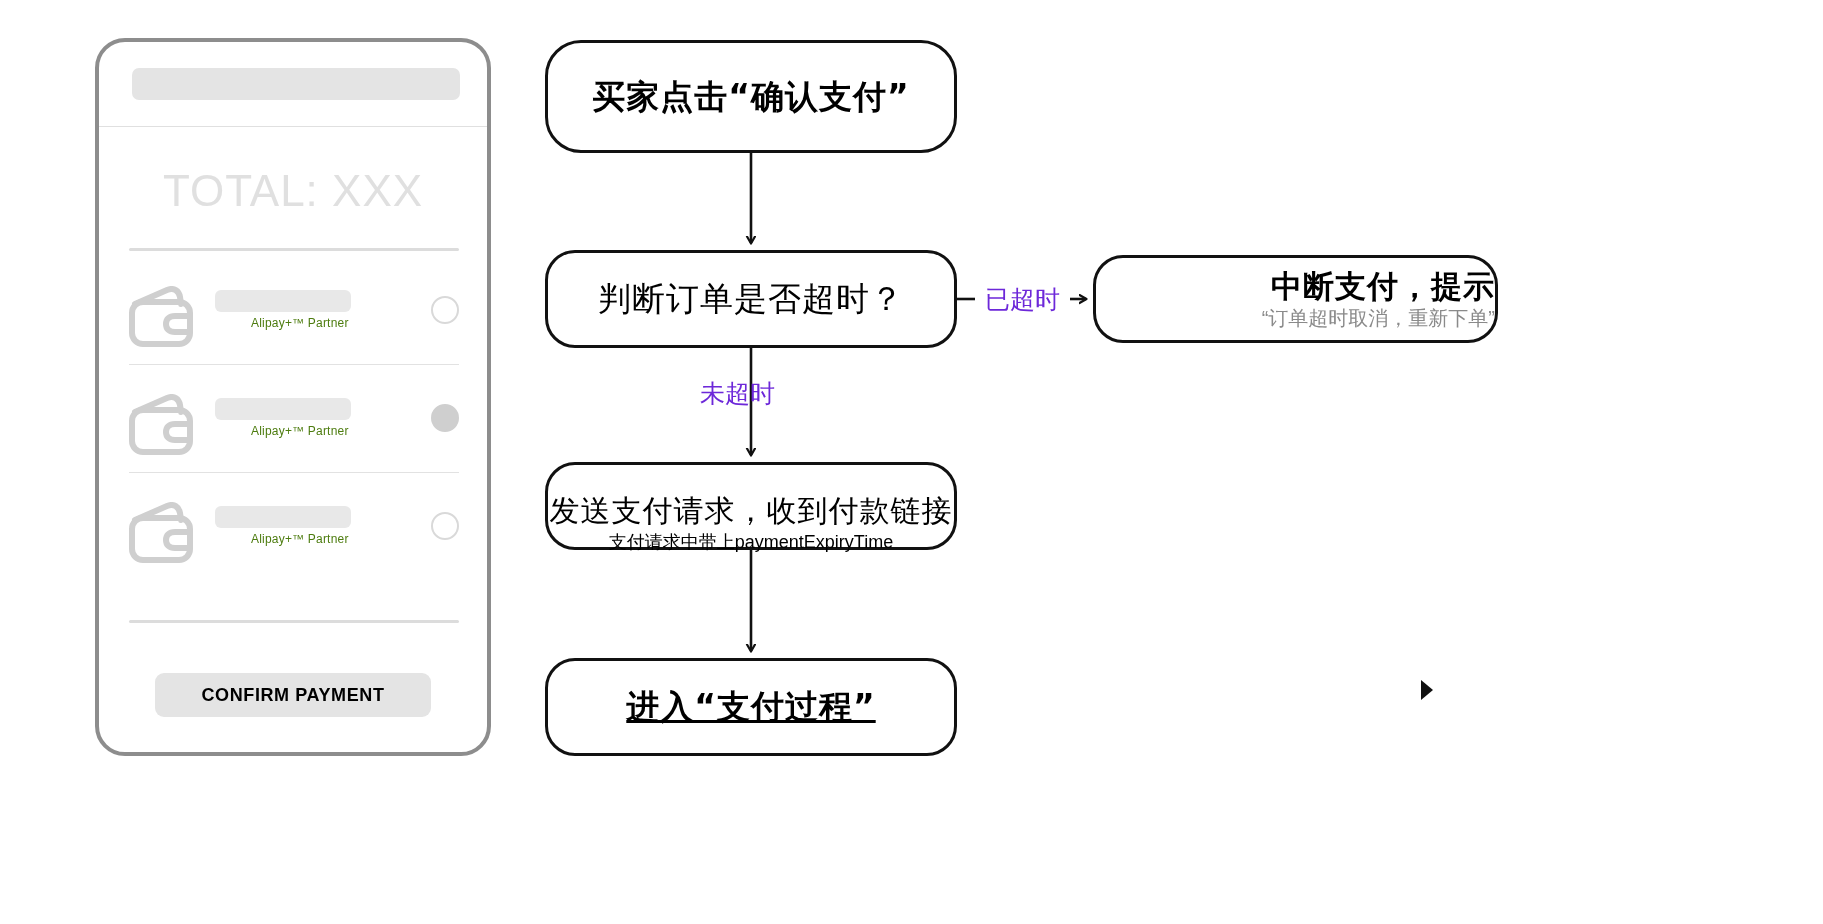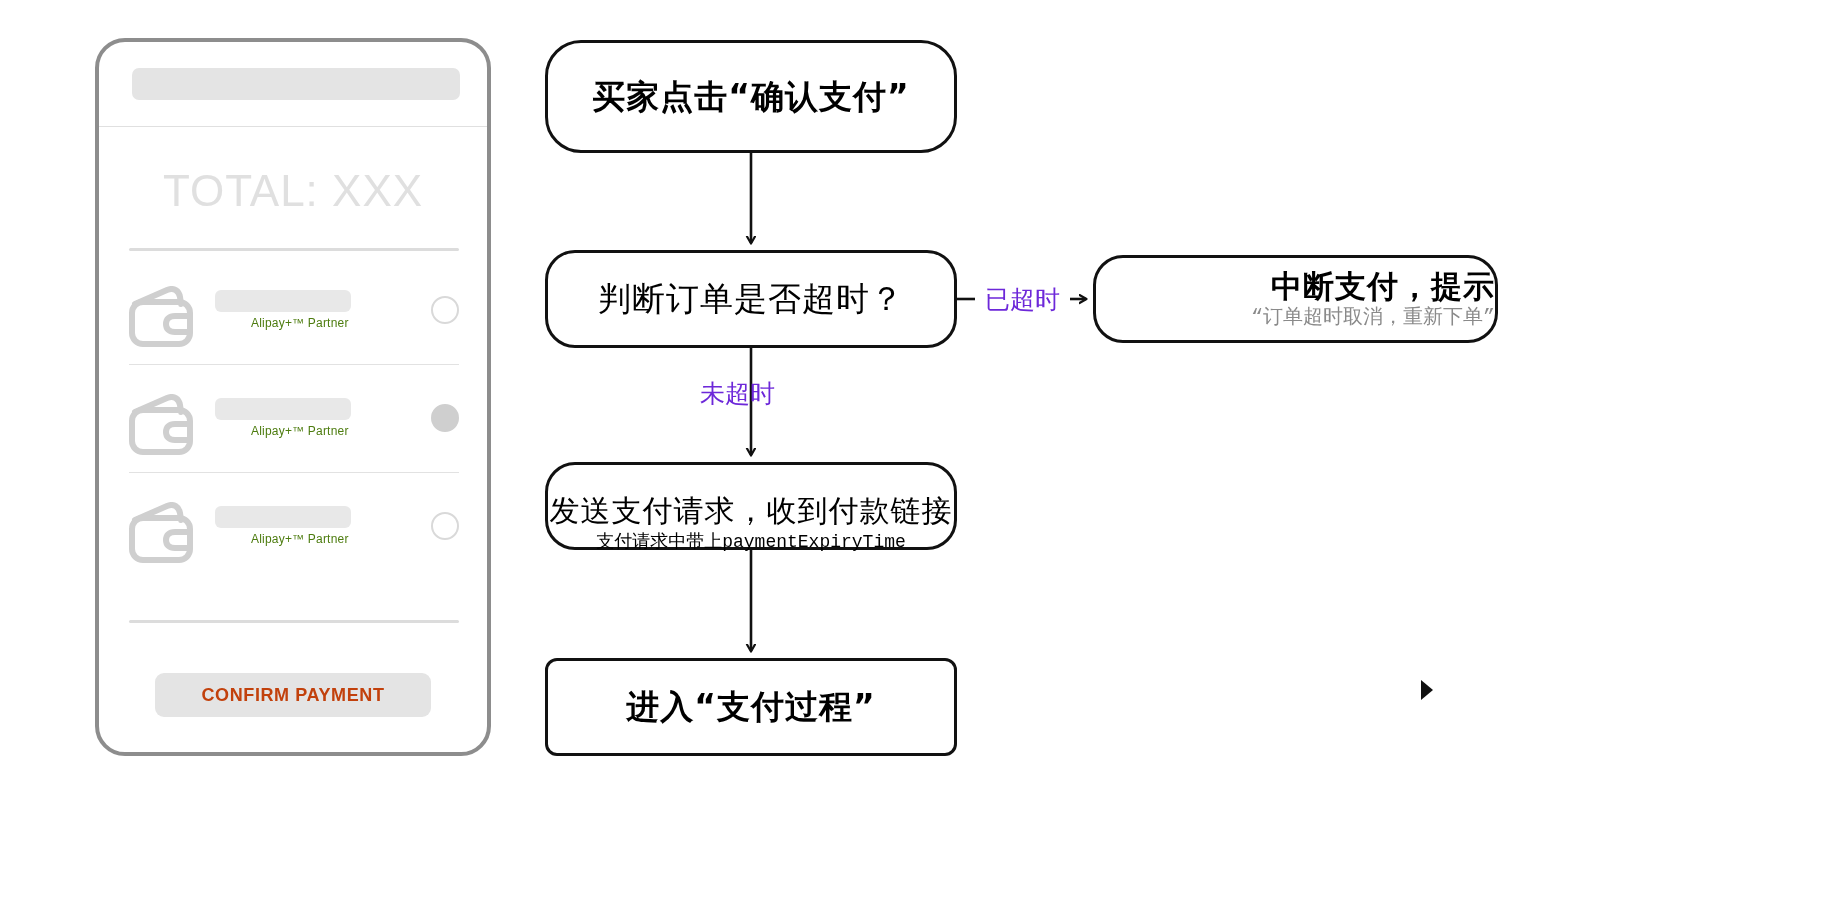--- a/index.html
+++ b/index.html
@@ -56,45 +56,45 @@
   }
   .radio{
     position:absolute;right:4px;top:24px;width:28px;height:28px;border-radius:50%;
     border:2px solid #d9d9d9;box-sizing:border-box;background:transparent;
   }
   .radio.filled{background:#cfcfcf;border-color:#cfcfcf;}
   .confirm-btn{
     position:absolute;left:56px;top:631px;width:276px;height:44px;
     background:#e4e4e4;border-radius:9px;
     display:flex;align-items:center;justify-content:center;
-    color:#c2410c;font-size:18px;font-weight:bold;letter-spacing:.6px;
+    color:#000000;font-size:18px;font-weight:bold;letter-spacing:.6px;
   }
 
   
   .node{
     position:absolute;box-sizing:border-box;
     border:3px solid #111;border-radius:36px;background:#fff;
     display:flex;flex-direction:column;align-items:center;justify-content:center;
     text-align:center;
   }
   .node .t1{
     font-size:33px;color:#000;font-weight:bold;letter-spacing:1px;line-height:40px;
     font-family:"DejaVu Sans","Liberation Sans",sans-serif;
   }
   .node .t1.reg{font-weight:normal;}
   .node .t2{
     font-size:18px;color:#000;line-height:24px;margin-top:2px;
-    font-family:Liberation Mono, monospace;
+    font-family:Liberation Sans, sans-serif;
   }
   .node .t2.gray{color:#8a8a8a;font-size:20px;}
 
   #node-click   {left:545px;top:40px;  width:412px;height:113px;}
   #node-decide  {left:545px;top:250px; width:412px;height:98px;border-radius:30px;}
   #node-send    {left:545px;top:462px; width:412px;height:88px;border-radius:30px;}
-  #node-process {left:545px;top:658px; width:412px;height:98px;border-radius:12px;}
+  #node-process {left:545px;top:658px; width:412px;height:98px;border-radius:30px;text-decoration:underline;}
   #node-abort   {left:1093px;top:255px;width:405px;height:88px;border-radius:30px;align-items:flex-end;}
 
   .edge-label{
     position:absolute;font-size:25px;color:#6d28d9;white-space:nowrap;
     font-family:"DejaVu Sans","Liberation Sans",sans-serif;
   }
   #label-untimeout{left:700px;top:377px;}
   #label-timeout{left:985px;top:283px;}
 
   svg.arrows{position:absolute;left:0;top:0;width:1823px;height:924px;pointer-events:none;}

